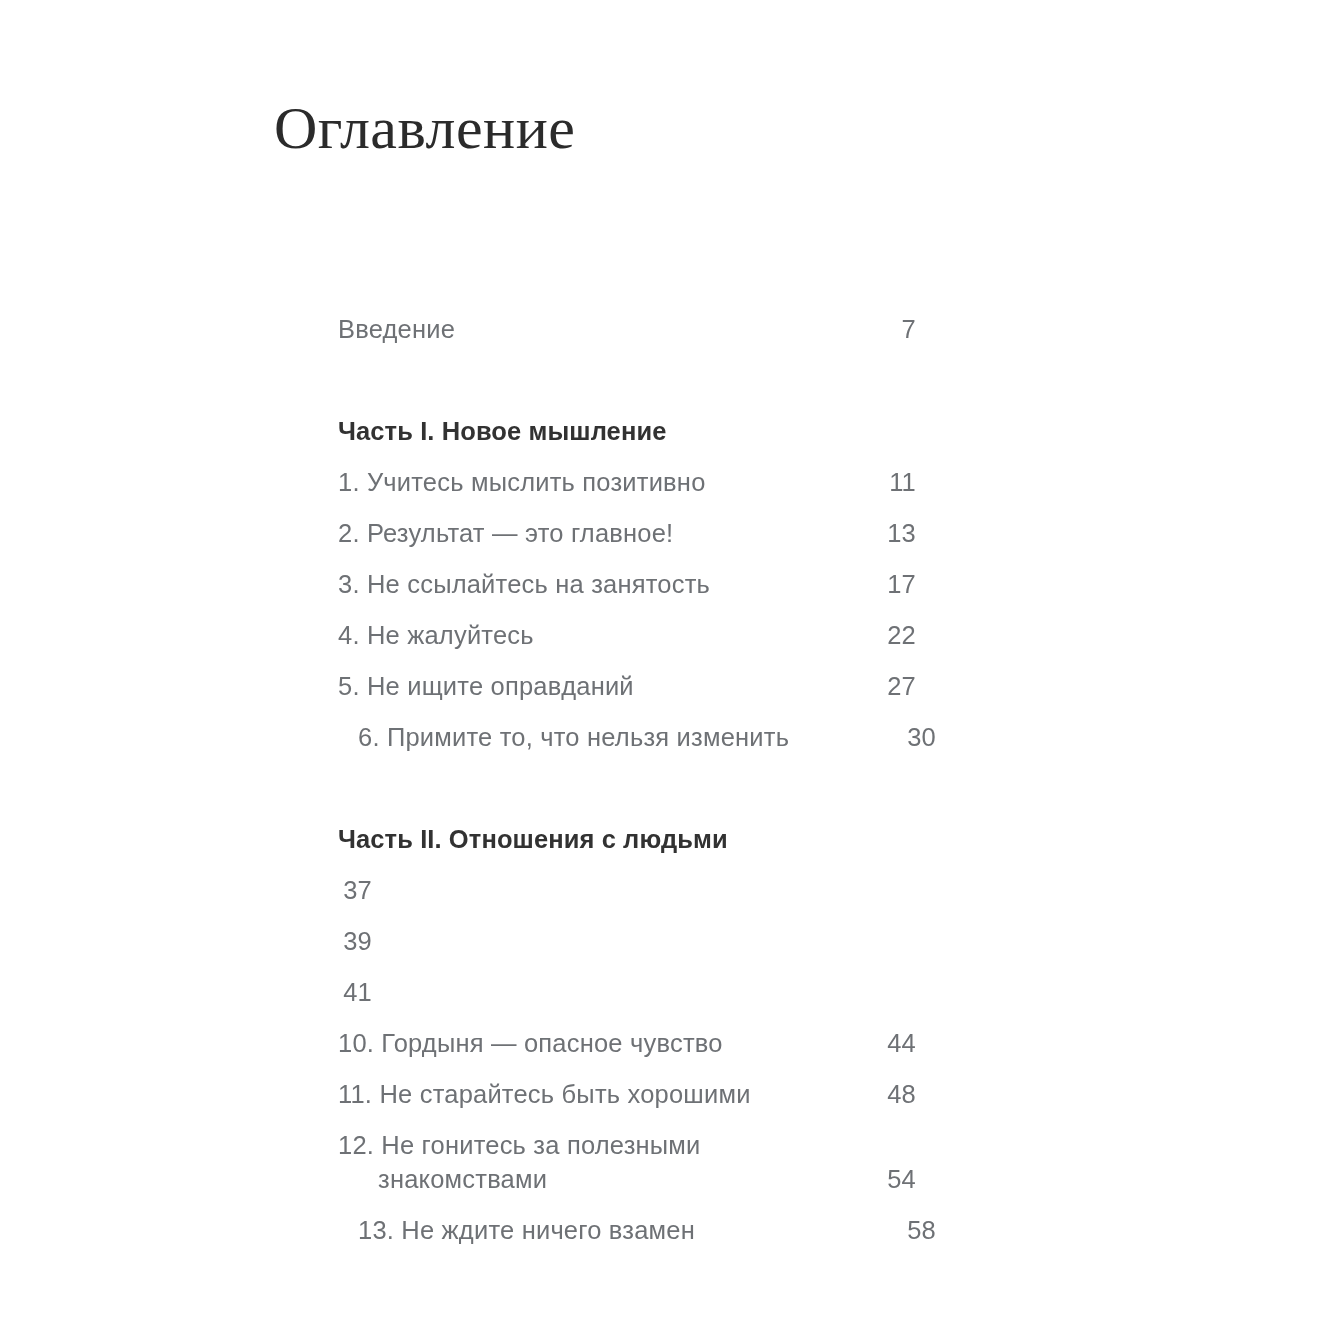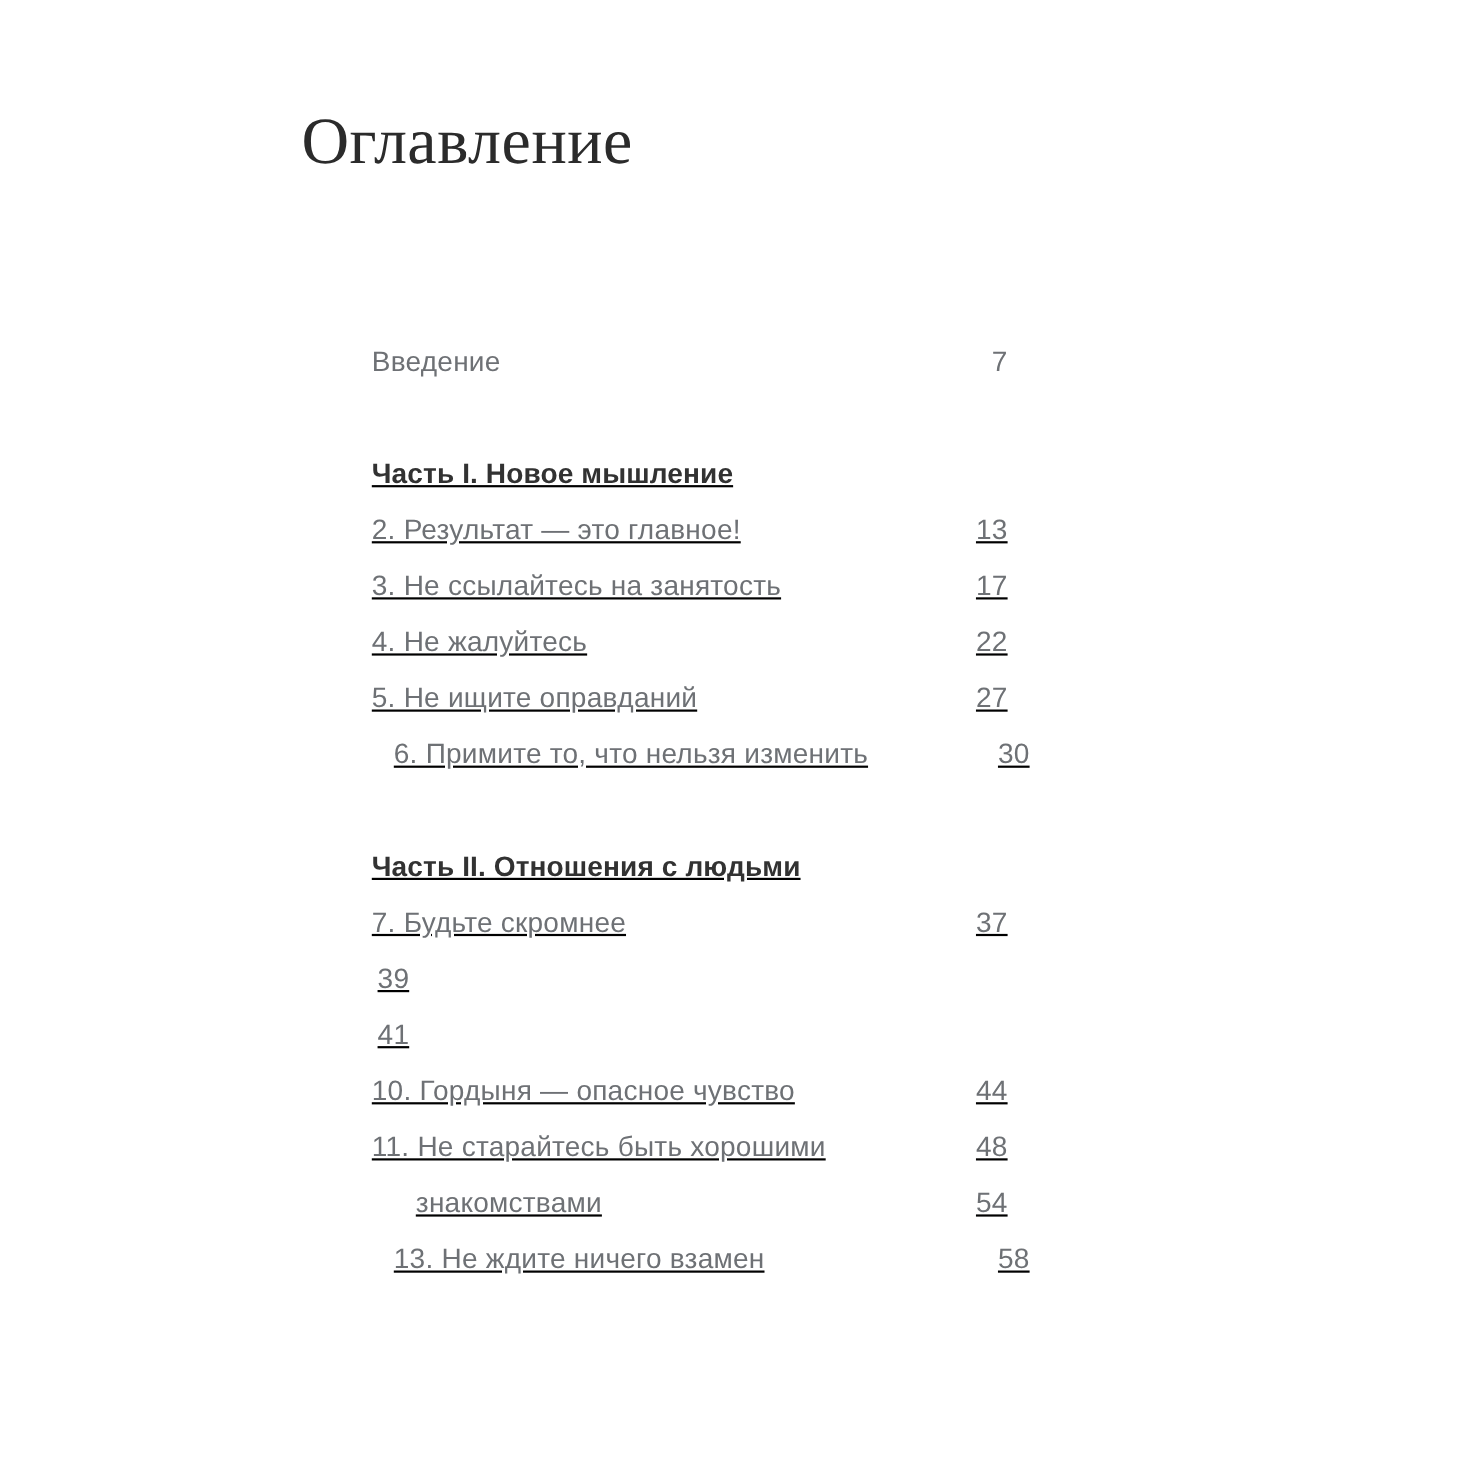--- a/index.html
+++ b/index.html
@@ -82,21 +82,20 @@
     font-size: 25.5px;
     line-height: 34px;
     font-weight: 700;
     color: #323232;
     letter-spacing: 0.1px;
     white-space: pre;
   }
 
   .part-block {
     margin-top: 0;
-    text-decoration: underline;
   }
 
   
   .gap-before-part-1 { height: 68px; }
   .gap-before-part-2 { height: 68px; }
   .gap-after-part    { height: 17px; }
 
   .chapter-row { margin-bottom: 17px; }
   .chapter-row:last-child { margin-bottom: 0; margin-left: 20px; }
 
@@ -132,20 +131,24 @@
       <span class="toc-page">7</span>
     </div>
 
     <div class="gap-before-part-1"></div>
 
     <div class="part-block">
       <div class="part-heading">Часть I. Новое мышление</div>
       <div class="gap-after-part"></div>
 
       <div class="toc-row chapter-row">
+        <span class="toc-label">1. Учитесь мыслить позитивно</span>
+        <span class="toc-page">11</span>
+      </div>
+      <div class="toc-row chapter-row">
         <span class="toc-label">2. Результат — это главное!</span>
         <span class="toc-page">13</span>
       </div>
       <div class="toc-row chapter-row">
         <span class="toc-label">3. Не ссылайтесь на занятость</span>
         <span class="toc-page">17</span>
       </div>
       <div class="toc-row chapter-row">
         <span class="toc-label">4. Не жалуйтесь</span>
         <span class="toc-page">22</span>
@@ -160,39 +163,42 @@
       </div>
     </div>
 
     <div class="gap-before-part-2"></div>
 
     <div class="part-block">
       <div class="part-heading">Часть II. Отношения с людьми</div>
       <div class="gap-after-part"></div>
 
       <div class="toc-row chapter-row">
-        <span class="toc-label">7. Будьте скромнее</span>
         <span class="toc-page">37</span>
       </div>
       <div class="toc-row chapter-row">
         <span class="toc-page">39</span>
       </div>
       <div class="toc-row chapter-row">
         <span class="toc-page">41</span>
       </div>
       <div class="toc-row chapter-row">
         <span class="toc-label">10. Гордыня — опасное чувство</span>
         <span class="toc-page">44</span>
       </div>
       <div class="toc-row chapter-row">
         <span class="toc-label">11. Не старайтесь быть хорошими</span>
         <span class="toc-page">48</span>
       </div>
 
       <div class="toc-row wrapped chapter-row">
+        <div class="line line-1">
+          <span class="toc-label">12. Не гонитесь за полезными</span>
+          <span class="toc-page spacer-num">00</span>
+        </div>
         <div class="line line-2">
           <span class="toc-label">знакомствами</span>
           <span class="toc-page">54</span>
         </div>
       </div>
 
       <div class="toc-row chapter-row">
         <span class="toc-label">13. Не ждите ничего взамен</span>
         <span class="toc-page">58</span>
       </div>

